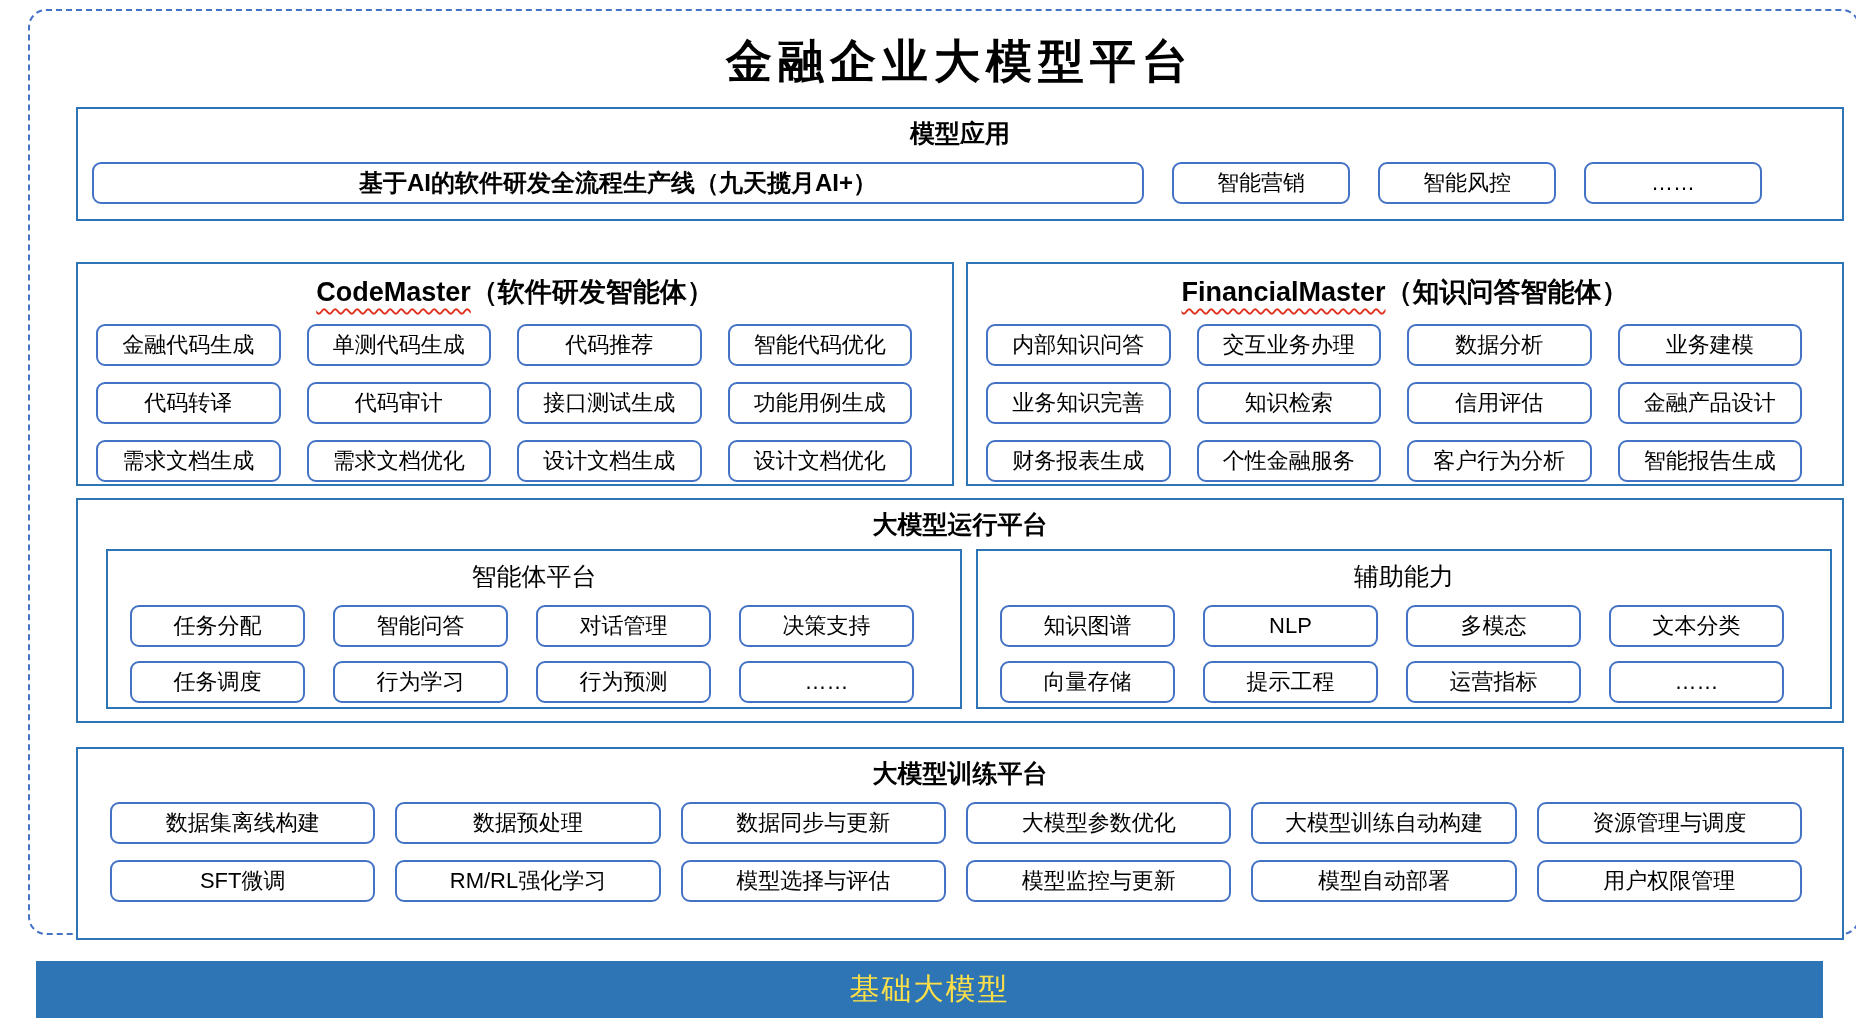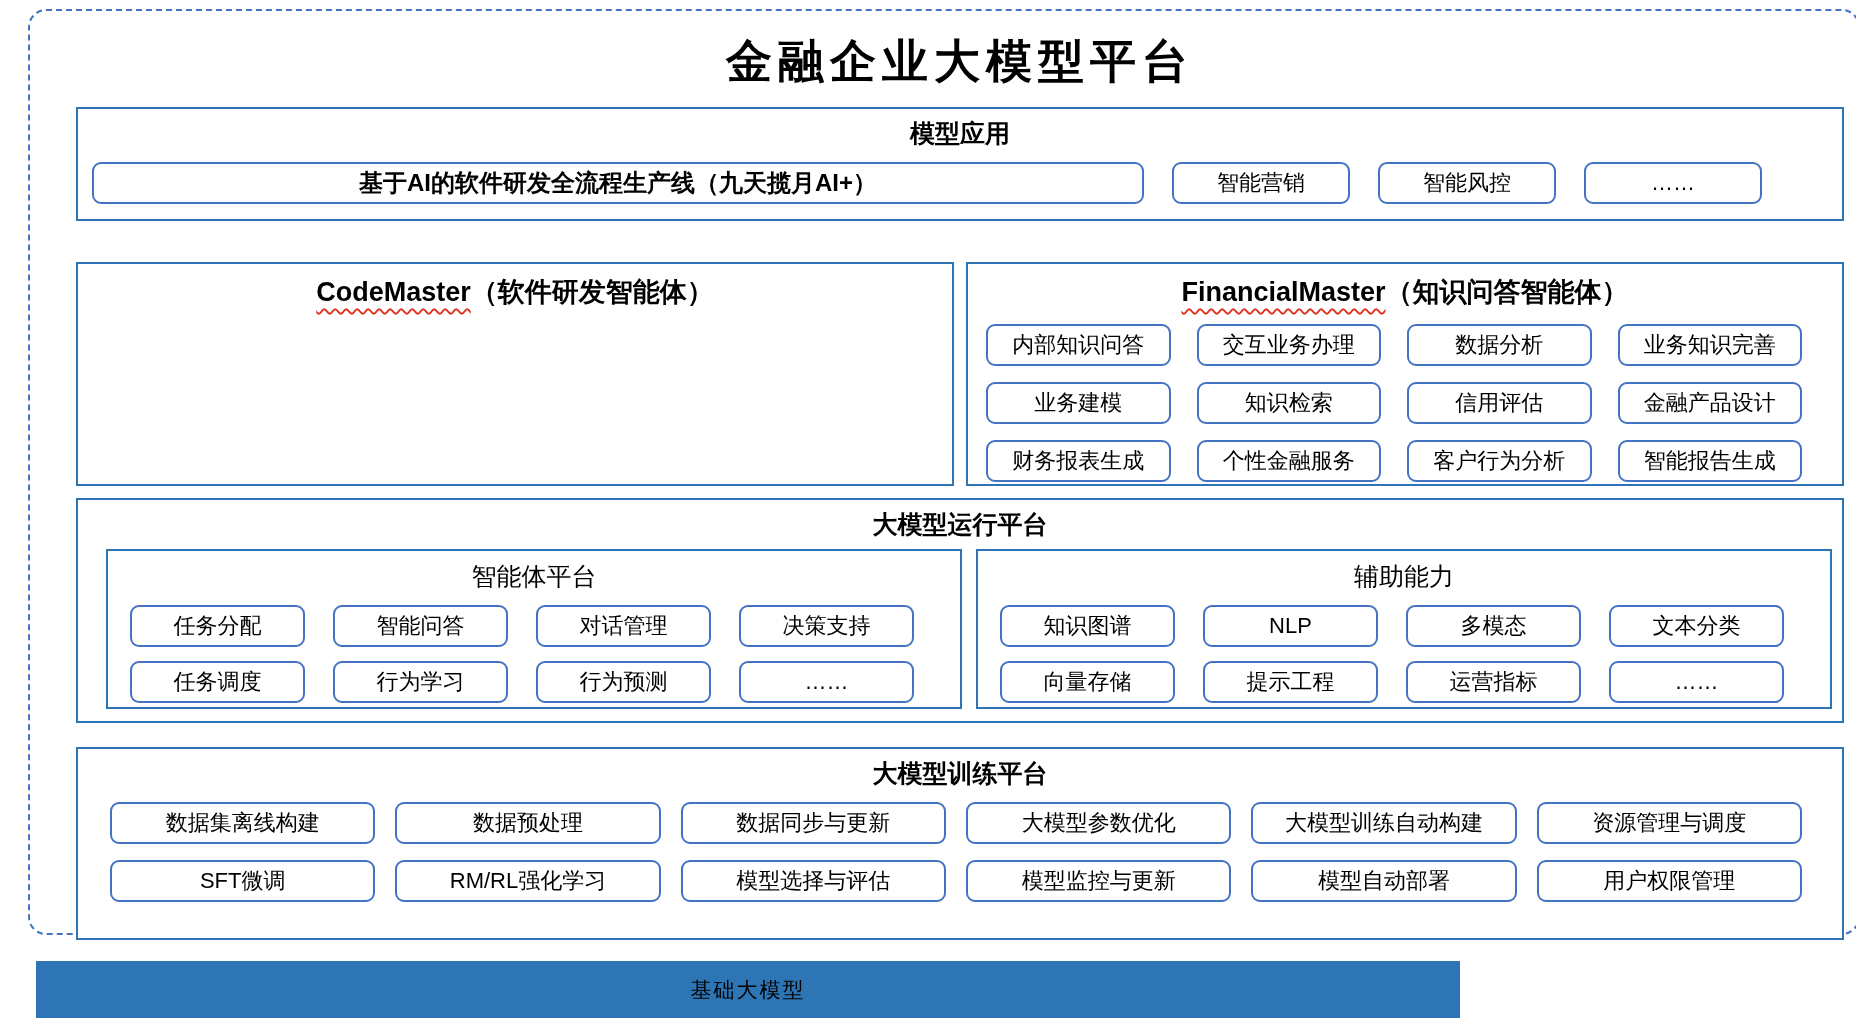--- a/index.html
+++ b/index.html
@@ -26,22 +26,22 @@
   .grid4{display:grid;grid-template-columns:repeat(4,1fr);gap:16px 26px;padding:14px 40px 0 18px;}
   
   .sec-runtime{height:225px;margin-top:12px;}
   .runtime-row{display:flex;gap:14px;padding:8px 10px 0 28px;}
   .sub-box{flex:1;box-sizing:border-box;border:2px solid #2E75B6;height:160px;background:#fff;}
   .grid4b{display:grid;grid-template-columns:repeat(4,1fr);gap:14px 28px;padding:12px 46px 0 22px;}
   
   .sec-train{height:193px;margin-top:24px;}
   .grid6{display:grid;grid-template-columns:repeat(6,1fr);gap:16px 20px;padding:12px 40px 0 32px;}
   
-  .base-bar{position:absolute;left:36px;top:961px;width:1424px;height:57px;background:#2E75B6;
-            color:#000000;display:flex;align-items:center;justify-content:center;font-size:21px;letter-spacing:2px;}
+  .base-bar{position:absolute;left:36px;top:961px;width:1787px;height:57px;background:#2E75B6;
+            color:#fde047;display:flex;align-items:center;justify-content:center;font-size:30px;letter-spacing:2px;}
 </style>
 </head>
 <body>
 
 <div class="frame">
 
   <div class="page-title">金融企业大模型平台</div>
 
   <div class="section sec-app">
     <div class="sec-header">模型应用</div>
@@ -54,32 +54,47 @@
           <div class="cap app-item">……</div>
         </div>
     </div>
   </div>
 
   <div class="agents-row">
     <div class="section agent-box">
       <div class="agent-title">
         <span class="squiggle">CodeMaster</span><span>（软件研发智能体）</span>
       </div>
+      <div class="grid4">
+
+      <div class="cap">金融代码生成</div>
+          <div class="cap">单测代码生成</div>
+          <div class="cap">代码推荐</div>
+          <div class="cap">智能代码优化</div>
+          <div class="cap">代码转译</div>
+          <div class="cap">代码审计</div>
+          <div class="cap">接口测试生成</div>
+          <div class="cap">功能用例生成</div>
+          <div class="cap">需求文档生成</div>
+          <div class="cap">需求文档优化</div>
+          <div class="cap">设计文档生成</div>
+          <div class="cap">设计文档优化</div>
+        </div>
     </div>
     <div class="section agent-box">
       <div class="agent-title">
         <span class="squiggle">FinancialMaster</span><span>（知识问答智能体）</span>
       </div>
       <div class="grid4">
 
       <div class="cap">内部知识问答</div>
           <div class="cap">交互业务办理</div>
           <div class="cap">数据分析</div>
+          <div class="cap">业务建模</div>
           <div class="cap">业务知识完善</div>
-          <div class="cap">业务建模</div>
           <div class="cap">知识检索</div>
           <div class="cap">信用评估</div>
           <div class="cap">金融产品设计</div>
           <div class="cap">财务报表生成</div>
           <div class="cap">个性金融服务</div>
           <div class="cap">客户行为分析</div>
           <div class="cap">智能报告生成</div>
         </div>
     </div>
   </div>

